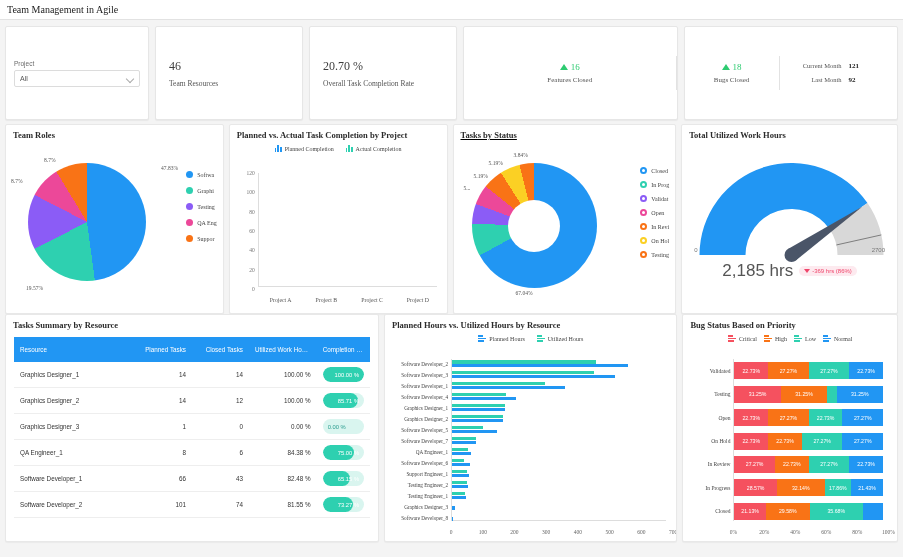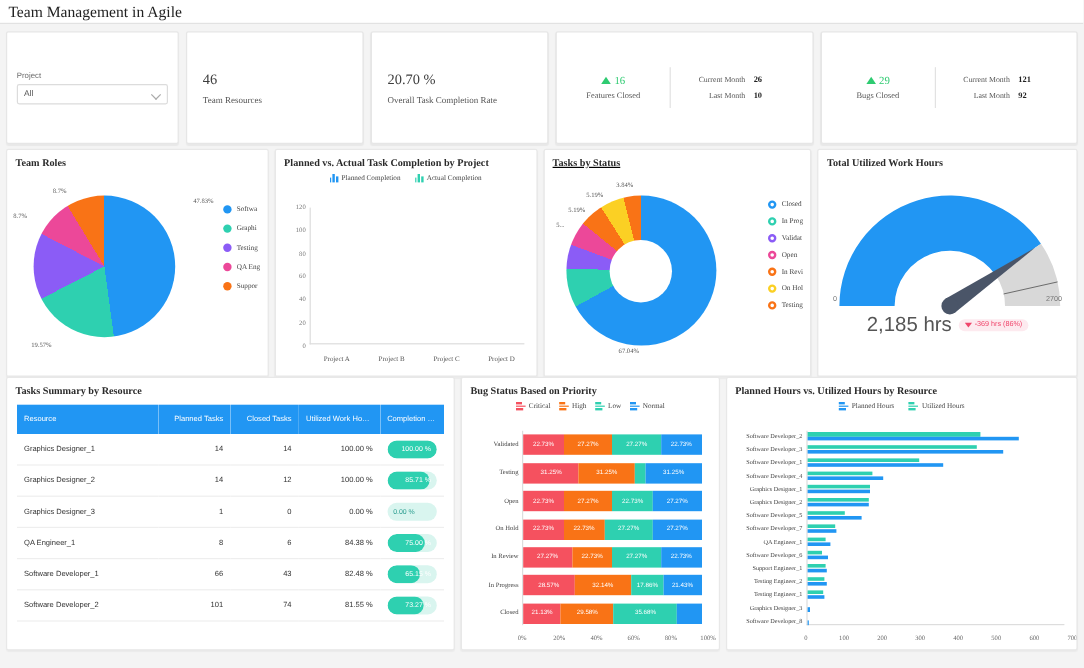--- a/index.html
+++ b/index.html
@@ -9,21 +9,21 @@
     font-family: "Liberation Sans", sans-serif;
     overflow: hidden;
   }
   .app { width: 903px; height: 557px; background: #f4f4f4; display: flex; flex-direction: column; }
 
   
   .titlebar {
     height: 20px; background: #ffffff; border-bottom: 1px solid #e2e2e2;
     display: flex; align-items: center; padding-left: 7px;
     font-family: "Liberation Serif", serif;
-    font-size: 13px; color: #222; flex: 0 0 auto;
+    font-size: 10px; color: #222; flex: 0 0 auto;
   }
 
   
   .kpi-row {
     display: flex; gap: 6px; padding: 6px 5px 4px 5px; flex: 0 0 auto;
     height: 104px;
   }
   .card {
     background: #fff; border: 1px solid #e6e6e6; border-radius: 2px;
     box-shadow: 0 1px 1px rgba(0,0,0,0.05);
@@ -219,37 +219,27 @@
 
     <div class="card kpi-card delta-card">
       <div class="delta-left">
         <div class="delta-val">
           <span class="tri-up"></span>
           <span>16</span>
         </div>
         <div class="delta-lbl">Features Closed</div>
       </div>
       <div class="vdiv"></div>
-      <div class="delta-right">
-        <div class="dr-row">
-          <span class="dr-lbl">Current Month</span>
-          <span class="dr-num">26</span>
-        </div>
-        <div class="dr-row">
-          <span class="dr-lbl">Last Month</span>
-          <span class="dr-num">10</span>
-        </div>
-      </div>
     </div>
 
     <div class="card kpi-card delta-card">
       <div class="delta-left">
         <div class="delta-val">
           <span class="tri-up"></span>
-          <span>29</span>
+          <span>18</span>
         </div>
         <div class="delta-lbl">Bugs Closed</div>
       </div>
       <div class="vdiv"></div>
       <div class="delta-right">
         <div class="dr-row">
           <span class="dr-lbl">Current Month</span>
           <span class="dr-num">121</span>
         </div>
         <div class="dr-row">
@@ -507,121 +497,20 @@
       <div class="pct-fill" style="width:73.27%"></div>
       <div class="pct-txt">73.27 %</div>
                   </div>
                 </td>
               </tr>
             </tbody>
         </table>
       </div>
     </div>
 
-    <div class="chart-card c-bug">
-      <div class="chart-title">Bug Status Based on Priority</div>
-      <div class="legend-h" id="sbLegend" style="gap: 7px;">
-          <div class="leg-item">
-            <span class="leg-hbars">
-              <i style="background:#f5515f"></i>
-              <i style="background:#f5515f"></i>
-              <i style="background:#f5515f"></i>
-            </span>
-            <span>Critical</span>
-          </div>
-          <div class="leg-item">
-            <span class="leg-hbars">
-              <i style="background:#f97316"></i>
-              <i style="background:#f97316"></i>
-              <i style="background:#f97316"></i>
-            </span>
-            <span>High</span>
-          </div>
-          <div class="leg-item">
-            <span class="leg-hbars">
-              <i style="background:#2ed0b0"></i>
-              <i style="background:#2ed0b0"></i>
-              <i style="background:#2ed0b0"></i>
-            </span>
-            <span>Low</span>
-          </div>
-          <div class="leg-item">
-            <span class="leg-hbars">
-              <i style="background:#2196f3"></i>
-              <i style="background:#2196f3"></i>
-              <i style="background:#2196f3"></i>
-            </span>
-            <span>Normal</span>
-          </div>
-        </div>
-      <div class="sb-area">
-        <div class="sb-plot" id="sbPlot">
-            <div class="sb-row" style="top: 3.21429px;">
-              <div class="sb-seg" style="background: rgb(245, 81, 95); width: 22.73%;">22.73%</div>
-              <div class="sb-seg" style="background: rgb(249, 115, 22); width: 27.27%;">27.27%</div>
-              <div class="sb-seg" style="background: rgb(46, 208, 176); width: 27.27%;">27.27%</div>
-              <div class="sb-seg" style="background: rgb(33, 150, 243); width: 22.73%;">22.73%</div>
-            </div>
-            <div class="sb-row" style="top: 26.6429px;">
-              <div class="sb-seg" style="background: rgb(245, 81, 95); width: 31.25%;">31.25%</div>
-              <div class="sb-seg" style="background: rgb(249, 115, 22); width: 31.25%;">31.25%</div>
-              <div class="sb-seg" style="background: rgb(46, 208, 176); width: 6.25%;"></div>
-              <div class="sb-seg" style="background: rgb(33, 150, 243); width: 31.25%;">31.25%</div>
-            </div>
-            <div class="sb-row" style="top: 50.0714px;">
-              <div class="sb-seg" style="background: rgb(245, 81, 95); width: 22.73%;">22.73%</div>
-              <div class="sb-seg" style="background: rgb(249, 115, 22); width: 27.27%;">27.27%</div>
-              <div class="sb-seg" style="background: rgb(46, 208, 176); width: 22.73%;">22.73%</div>
-              <div class="sb-seg" style="background: rgb(33, 150, 243); width: 27.27%;">27.27%</div>
-            </div>
-            <div class="sb-row" style="top: 73.5px;">
-              <div class="sb-seg" style="background: rgb(245, 81, 95); width: 22.73%;">22.73%</div>
-              <div class="sb-seg" style="background: rgb(249, 115, 22); width: 22.73%;">22.73%</div>
-              <div class="sb-seg" style="background: rgb(46, 208, 176); width: 27.27%;">27.27%</div>
-              <div class="sb-seg" style="background: rgb(33, 150, 243); width: 27.27%;">27.27%</div>
-            </div>
-            <div class="sb-row" style="top: 96.9286px;">
-              <div class="sb-seg" style="background: rgb(245, 81, 95); width: 27.27%;">27.27%</div>
-              <div class="sb-seg" style="background: rgb(249, 115, 22); width: 22.73%;">22.73%</div>
-              <div class="sb-seg" style="background: rgb(46, 208, 176); width: 27.27%;">27.27%</div>
-              <div class="sb-seg" style="background: rgb(33, 150, 243); width: 22.73%;">22.73%</div>
-            </div>
-            <div class="sb-row" style="top: 120.357px;">
-              <div class="sb-seg" style="background: rgb(245, 81, 95); width: 28.57%;">28.57%</div>
-              <div class="sb-seg" style="background: rgb(249, 115, 22); width: 32.14%;">32.14%</div>
-              <div class="sb-seg" style="background: rgb(46, 208, 176); width: 17.86%;">17.86%</div>
-              <div class="sb-seg" style="background: rgb(33, 150, 243); width: 21.43%;">21.43%</div>
-            </div>
-            <div class="sb-row" style="top: 143.786px;">
-              <div class="sb-seg" style="background: rgb(245, 81, 95); width: 21.13%;">21.13%</div>
-              <div class="sb-seg" style="background: rgb(249, 115, 22); width: 29.58%;">29.58%</div>
-              <div class="sb-seg" style="background: rgb(46, 208, 176); width: 35.68%;">35.68%</div>
-              <div class="sb-seg" style="background: rgb(33, 150, 243); width: 13.61%;"></div>
-            </div>
-          </div>
-        <div id="sbLabels">
-            <div class="sb-lbl" style="top: 13.7143px;">Validated</div>
-            <div class="sb-lbl" style="top: 37.1429px;">Testing</div>
-            <div class="sb-lbl" style="top: 60.5714px;">Open</div>
-            <div class="sb-lbl" style="top: 84px;">On Hold</div>
-            <div class="sb-lbl" style="top: 107.429px;">In Review</div>
-            <div class="sb-lbl" style="top: 130.857px;">In Progress</div>
-            <div class="sb-lbl" style="top: 154.286px;">Closed</div>
-          </div>
-        <div id="sbXTicks">
-            <div class="sb-xtick" style="left: 44px;">0%</div>
-            <div class="sb-xtick" style="left: 75px;">20%</div>
-            <div class="sb-xtick" style="left: 106px;">40%</div>
-            <div class="sb-xtick" style="left: 137px;">60%</div>
-            <div class="sb-xtick" style="left: 168px;">80%</div>
-            <div class="sb-xtick" style="left: 199px;">100%</div>
-          </div>
-      </div>
-    </div>
-
     <div class="chart-card c-hbar">
       <div class="chart-title">Planned Hours vs. Utilized Hours by Resource</div>
       <div class="legend-h" id="hbLegend">
           <div class="leg-item">
             <span class="leg-hbars">
               <i style="background:#2196f3"></i>
               <i style="background:#2196f3"></i>
               <i style="background:#2196f3"></i>
             </span>
             <span>Planned Hours</span>
@@ -720,14 +609,115 @@
             <div class="hb-xtick" style="left: 91.7143px;">100</div>
             <div class="hb-xtick" style="left: 123.429px;">200</div>
             <div class="hb-xtick" style="left: 155.143px;">300</div>
             <div class="hb-xtick" style="left: 186.857px;">400</div>
             <div class="hb-xtick" style="left: 218.571px;">500</div>
             <div class="hb-xtick" style="left: 250.286px;">600</div>
             <div class="hb-xtick" style="left: 282px;">700</div>
           </div>
       </div>
     </div>
+
+    <div class="chart-card c-bug">
+      <div class="chart-title">Bug Status Based on Priority</div>
+      <div class="legend-h" id="sbLegend" style="gap: 7px;">
+          <div class="leg-item">
+            <span class="leg-hbars">
+              <i style="background:#f5515f"></i>
+              <i style="background:#f5515f"></i>
+              <i style="background:#f5515f"></i>
+            </span>
+            <span>Critical</span>
+          </div>
+          <div class="leg-item">
+            <span class="leg-hbars">
+              <i style="background:#f97316"></i>
+              <i style="background:#f97316"></i>
+              <i style="background:#f97316"></i>
+            </span>
+            <span>High</span>
+          </div>
+          <div class="leg-item">
+            <span class="leg-hbars">
+              <i style="background:#2ed0b0"></i>
+              <i style="background:#2ed0b0"></i>
+              <i style="background:#2ed0b0"></i>
+            </span>
+            <span>Low</span>
+          </div>
+          <div class="leg-item">
+            <span class="leg-hbars">
+              <i style="background:#2196f3"></i>
+              <i style="background:#2196f3"></i>
+              <i style="background:#2196f3"></i>
+            </span>
+            <span>Normal</span>
+          </div>
+        </div>
+      <div class="sb-area">
+        <div class="sb-plot" id="sbPlot">
+            <div class="sb-row" style="top: 3.21429px;">
+              <div class="sb-seg" style="background: rgb(245, 81, 95); width: 22.73%;">22.73%</div>
+              <div class="sb-seg" style="background: rgb(249, 115, 22); width: 27.27%;">27.27%</div>
+              <div class="sb-seg" style="background: rgb(46, 208, 176); width: 27.27%;">27.27%</div>
+              <div class="sb-seg" style="background: rgb(33, 150, 243); width: 22.73%;">22.73%</div>
+            </div>
+            <div class="sb-row" style="top: 26.6429px;">
+              <div class="sb-seg" style="background: rgb(245, 81, 95); width: 31.25%;">31.25%</div>
+              <div class="sb-seg" style="background: rgb(249, 115, 22); width: 31.25%;">31.25%</div>
+              <div class="sb-seg" style="background: rgb(46, 208, 176); width: 6.25%;"></div>
+              <div class="sb-seg" style="background: rgb(33, 150, 243); width: 31.25%;">31.25%</div>
+            </div>
+            <div class="sb-row" style="top: 50.0714px;">
+              <div class="sb-seg" style="background: rgb(245, 81, 95); width: 22.73%;">22.73%</div>
+              <div class="sb-seg" style="background: rgb(249, 115, 22); width: 27.27%;">27.27%</div>
+              <div class="sb-seg" style="background: rgb(46, 208, 176); width: 22.73%;">22.73%</div>
+              <div class="sb-seg" style="background: rgb(33, 150, 243); width: 27.27%;">27.27%</div>
+            </div>
+            <div class="sb-row" style="top: 73.5px;">
+              <div class="sb-seg" style="background: rgb(245, 81, 95); width: 22.73%;">22.73%</div>
+              <div class="sb-seg" style="background: rgb(249, 115, 22); width: 22.73%;">22.73%</div>
+              <div class="sb-seg" style="background: rgb(46, 208, 176); width: 27.27%;">27.27%</div>
+              <div class="sb-seg" style="background: rgb(33, 150, 243); width: 27.27%;">27.27%</div>
+            </div>
+            <div class="sb-row" style="top: 96.9286px;">
+              <div class="sb-seg" style="background: rgb(245, 81, 95); width: 27.27%;">27.27%</div>
+              <div class="sb-seg" style="background: rgb(249, 115, 22); width: 22.73%;">22.73%</div>
+              <div class="sb-seg" style="background: rgb(46, 208, 176); width: 27.27%;">27.27%</div>
+              <div class="sb-seg" style="background: rgb(33, 150, 243); width: 22.73%;">22.73%</div>
+            </div>
+            <div class="sb-row" style="top: 120.357px;">
+              <div class="sb-seg" style="background: rgb(245, 81, 95); width: 28.57%;">28.57%</div>
+              <div class="sb-seg" style="background: rgb(249, 115, 22); width: 32.14%;">32.14%</div>
+              <div class="sb-seg" style="background: rgb(46, 208, 176); width: 17.86%;">17.86%</div>
+              <div class="sb-seg" style="background: rgb(33, 150, 243); width: 21.43%;">21.43%</div>
+            </div>
+            <div class="sb-row" style="top: 143.786px;">
+              <div class="sb-seg" style="background: rgb(245, 81, 95); width: 21.13%;">21.13%</div>
+              <div class="sb-seg" style="background: rgb(249, 115, 22); width: 29.58%;">29.58%</div>
+              <div class="sb-seg" style="background: rgb(46, 208, 176); width: 35.68%;">35.68%</div>
+              <div class="sb-seg" style="background: rgb(33, 150, 243); width: 13.61%;"></div>
+            </div>
+          </div>
+        <div id="sbLabels">
+            <div class="sb-lbl" style="top: 13.7143px;">Validated</div>
+            <div class="sb-lbl" style="top: 37.1429px;">Testing</div>
+            <div class="sb-lbl" style="top: 60.5714px;">Open</div>
+            <div class="sb-lbl" style="top: 84px;">On Hold</div>
+            <div class="sb-lbl" style="top: 107.429px;">In Review</div>
+            <div class="sb-lbl" style="top: 130.857px;">In Progress</div>
+            <div class="sb-lbl" style="top: 154.286px;">Closed</div>
+          </div>
+        <div id="sbXTicks">
+            <div class="sb-xtick" style="left: 44px;">0%</div>
+            <div class="sb-xtick" style="left: 75px;">20%</div>
+            <div class="sb-xtick" style="left: 106px;">40%</div>
+            <div class="sb-xtick" style="left: 137px;">60%</div>
+            <div class="sb-xtick" style="left: 168px;">80%</div>
+            <div class="sb-xtick" style="left: 199px;">100%</div>
+          </div>
+      </div>
+    </div>
   </div>
 </div>
 
 </body></html>

